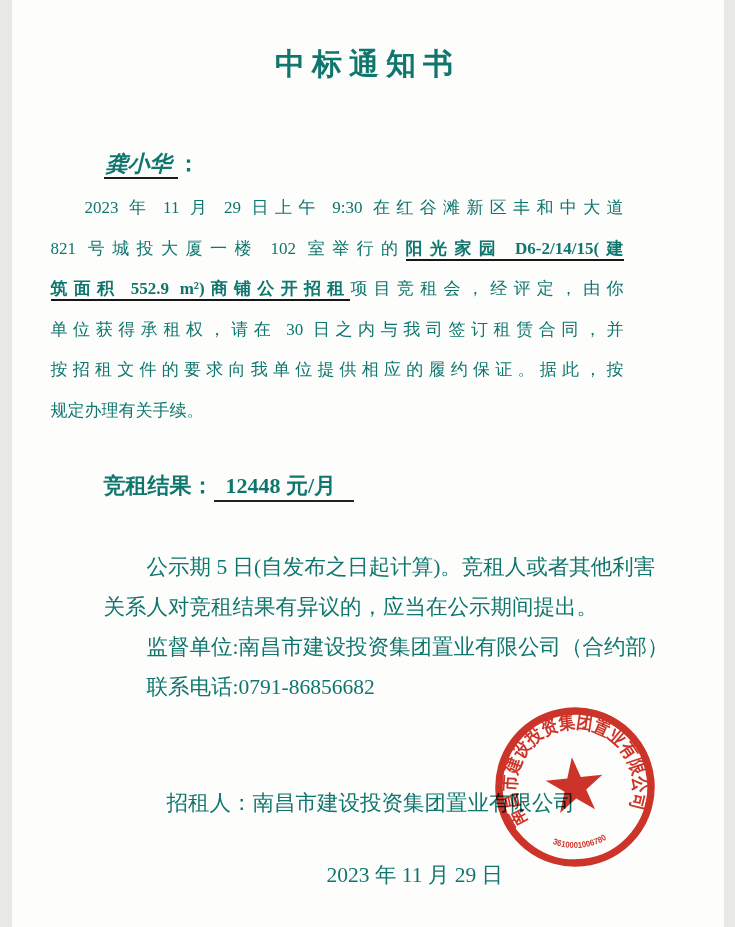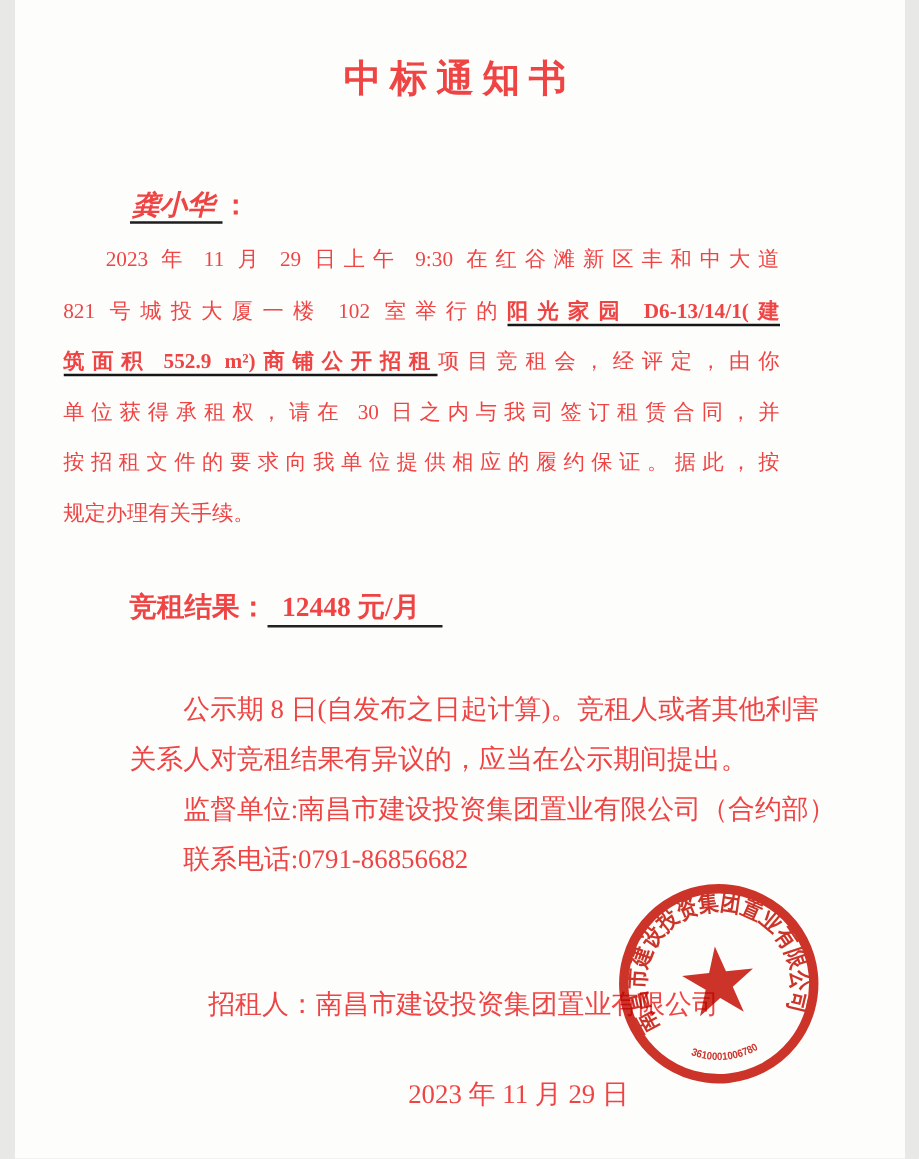--- a/index.html
+++ b/index.html
@@ -2,21 +2,21 @@
 <html><head>
 <meta charset="utf-8">
 <style>
   html,body{margin:0;padding:0;background:#e8e8e6;}
   .page{
     position:relative;
     width:712px;height:927px;
     margin:0 auto;
     background:#fdfdfc;
     font-family:"Liberation Serif","DejaVu Serif",serif;
-    color:#ef4444;
+    color:#0f766e;
     overflow:hidden;
   }
   .doc-title{
     margin:42px 0 0 0;
     text-align:center;
     font-size:30px;
     font-weight:700;
     letter-spacing:7px;
     line-height:44px;
   }
@@ -92,33 +92,33 @@
 <div class="page">
 
   <h1 class="doc-title">中标通知书</h1>
 
   <div class="addressee">
     <span class="name">龚小华</span><span>：</span>
   </div>
 
   <div class="body-par">
     <div class="bline indent"><span>2023 年 11 月 29 日上午 9:30 在红谷滩新区丰和中大道</span></div>
-    <div class="bline"><span>821 号城投大厦一楼 102 室举行的</span><span class="em">阳光家园 D6-13/14/1(建</span></div>
+    <div class="bline"><span>821 号城投大厦一楼 102 室举行的</span><span class="em">阳光家园 D6-2/14/15(建</span></div>
     <div class="bline"><span class="em">筑面积 552.9 m²)商铺公开招租</span><span>项目竞租会，经评定，由你</span></div>
     <div class="bline"><span>单位获得承租权，请在 30 日之内与我司签订租赁合同，并</span></div>
     <div class="bline"><span>按招租文件的要求向我单位提供相应的履约保证。据此，按</span></div>
     <div class="bline last"><span>规定办理有关手续。</span></div>
   </div>
 
   <div class="result-line">
     <span>竞租结果：</span><span class="value">12448 元/月</span>
   </div>
 
   <div class="notice-par">
-    <div class="nline jst indent"><span>公示期 8 日(自发布之日起计算)。竞租人或者其他利害</span></div>
+    <div class="nline jst indent"><span>公示期 5 日(自发布之日起计算)。竞租人或者其他利害</span></div>
     <div class="nline"><span>关系人对竞租结果有异议的，应当在公示期间提出。</span></div>
     <div class="nline indent"><span>监督单位:南昌市建设投资集团置业有限公司（合约部）</span></div>
     <div class="nline indent"><span>联系电话:0791-86856682</span></div>
   </div>
 
   <div class="signature">
     <div class="sig-company">
       <span>招租人：</span><span>南昌市建设投资集团置业有限公司</span>
     </div>
     <div class="sig-date">2023 年 11 月 29 日</div>

